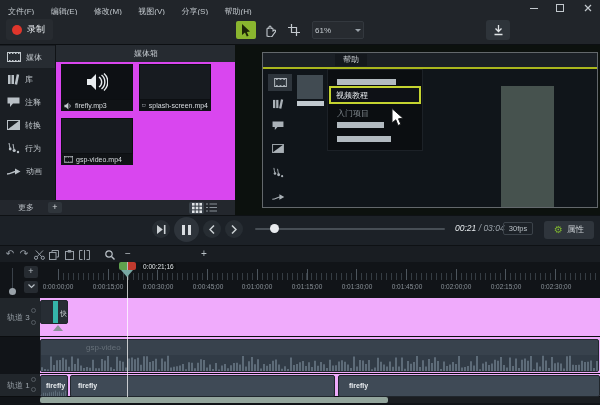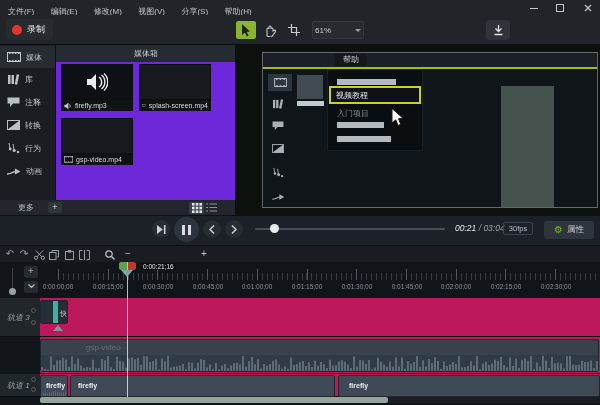--- a/index.html
+++ b/index.html
@@ -23,21 +23,21 @@
   .zoom-select{left:312px;top:6px;width:52px;height:18px;background:#272b30;border:1px solid #33383e;border-radius:2px;font-size:8px;color:#c6ccd1;display:flex;align-items:center;justify-content:space-between;padding:0 2px;}
   .dl-btn{left:486px;top:5px;width:24px;height:20px;background:#2e343a;border-radius:3px;display:flex;align-items:center;justify-content:center;}
   .share-btn{left:518px;top:4px;width:78px;height:22px;background:#74b41e;border-radius:3px;display:flex;align-items:center;justify-content:center;gap:5px;}
   .share-label{font-size:9.5px;color:#fff;font-weight:bold;}
   
   .content{left:0;top:45px;width:600px;height:170px;background:#1a1e23;}
   .rail{left:0;top:0;width:55px;height:155px;background:#1a1e23;}
   .rail-item{left:0;width:55px;height:22px;display:flex;align-items:center;gap:5px;padding-left:7px;}
   .rail-item.sel{background:#272c32;}
   .rail-label{font-size:8px;color:#c3c9ce;}
-  .media-panel{left:55px;top:0;width:180px;height:155px;background:#6d28d9;border-left:1px solid #101316;}
+  .media-panel{left:55px;top:0;width:180px;height:155px;background:#d946ef;border-left:1px solid #101316;}
   .mp-header{left:0;top:0;width:180px;height:17px;background:#262b31;font-size:8px;color:#c6ccd1;text-align:center;line-height:17px;}
   .thumb{background:#171b20;border:1px solid #0c0f12;}
   .mb-label{height:11px;background:#101316;color:#d7dbdf;font-size:7px;line-height:11px;display:flex;align-items:center;gap:3px;padding:0 3px;white-space:nowrap;overflow:hidden;}
   .bottombar{left:0;top:155px;width:235px;height:15px;background:#23272d;display:flex;align-items:center;}
   .more-label{font-size:8px;color:#b6bcc2;margin-left:18px;}
   .plus-btn{margin-left:14px;width:14px;height:11px;background:#2f353b;border-radius:2px;color:#d9dde0;font-size:9px;line-height:10px;text-align:center;}
   .view-btn{width:15px;height:12px;border-radius:2px;display:flex;align-items:center;justify-content:center;}
   .view-btn.sel{background:#3a4149;}
   
   .canvas{left:235px;top:0;width:365px;height:170px;background:#0c110e;}
@@ -68,24 +68,24 @@
   .props-label{font-size:8.5px;color:#c9ced3;font-family:Liberation Mono, monospace;}
   
   .tltoolbar{left:0;top:245px;width:600px;height:17px;background:#191d22;border-top:1px solid #0e1114;}
   .tl-icon{top:248px;width:12px;height:11px;display:flex;align-items:center;justify-content:center;color:#969da5;font-size:10px;line-height:11px;}
   
   .timeline{left:0;top:262px;width:600px;height:143px;background:#111418;}
   .ruler-label{top:21px;width:38px;text-align:center;font-size:6.5px;color:#8a9299;white-space:nowrap;}
   .ticks-minor{left:58px;top:11px;width:542px;height:7px;background:repeating-linear-gradient(90deg,#353c43 0 1px,transparent 1px 4.97px);}
   .ticks-major{left:58px;top:7px;width:542px;height:11px;background:repeating-linear-gradient(90deg,#4d555d 0 1px,transparent 1px 49.7px);}
   .tzoom-btn{width:14px;height:12px;background:#262b31;border-radius:2px;color:#b9c0c6;font-size:9px;text-align:center;line-height:11px;}
-  .track-header{left:0;width:56px;background:#21262b;border-bottom:1px solid #0b0d0f;border-right:1px solid #0b0d0f;font-style:italic;}
+  .track-header{left:0;width:56px;background:#21262b;border-bottom:1px solid #0b0d0f;border-right:1px solid #0b0d0f;}
   .track-name{font-size:8px;color:#9aa2a9;position:absolute;left:7px;top:50%;transform:translateY(-50%);white-space:nowrap;}
   .th-dot{position:absolute;left:31px;width:5px;height:5px;border:1px solid #545b62;border-radius:50%;}
-  .track-row{left:40px;width:560px;border-bottom:1px solid #0b0d0f;background:#be185d;}
+  .track-row{left:40px;width:560px;border-bottom:1px solid #0b0d0f;background:#f0abfc;}
   .clip{position:absolute;border:1px solid #20262c;border-radius:2px;background:#3f4a56;overflow:hidden;}
   .clip-label{font-size:7px;font-weight:bold;color:#e8ecef;white-space:nowrap;}
   .wavewrap{position:absolute;left:0;right:0;bottom:0;background:#313b46;}
   .wavewrap svg{display:block;}
   .wavewrap path{fill:#5d6b78;}
   .scrollbar{left:40px;top:135px;width:560px;height:6px;background:#1a1d21;}
   .scroll-thumb{left:0;top:0;width:348px;height:6px;background:#93a59c;border-radius:2px;}
   .playhead-line{left:127px;top:0;width:1px;height:135px;background:rgba(255,255,255,0.72);}
   .ph-green{left:119px;top:0;width:8px;height:8px;background:#5fa14e;border-radius:2px 0 0 2px;}
   .ph-red{left:128px;top:0;width:8px;height:8px;background:#c13a2e;border-radius:0 2px 2px 0;}

